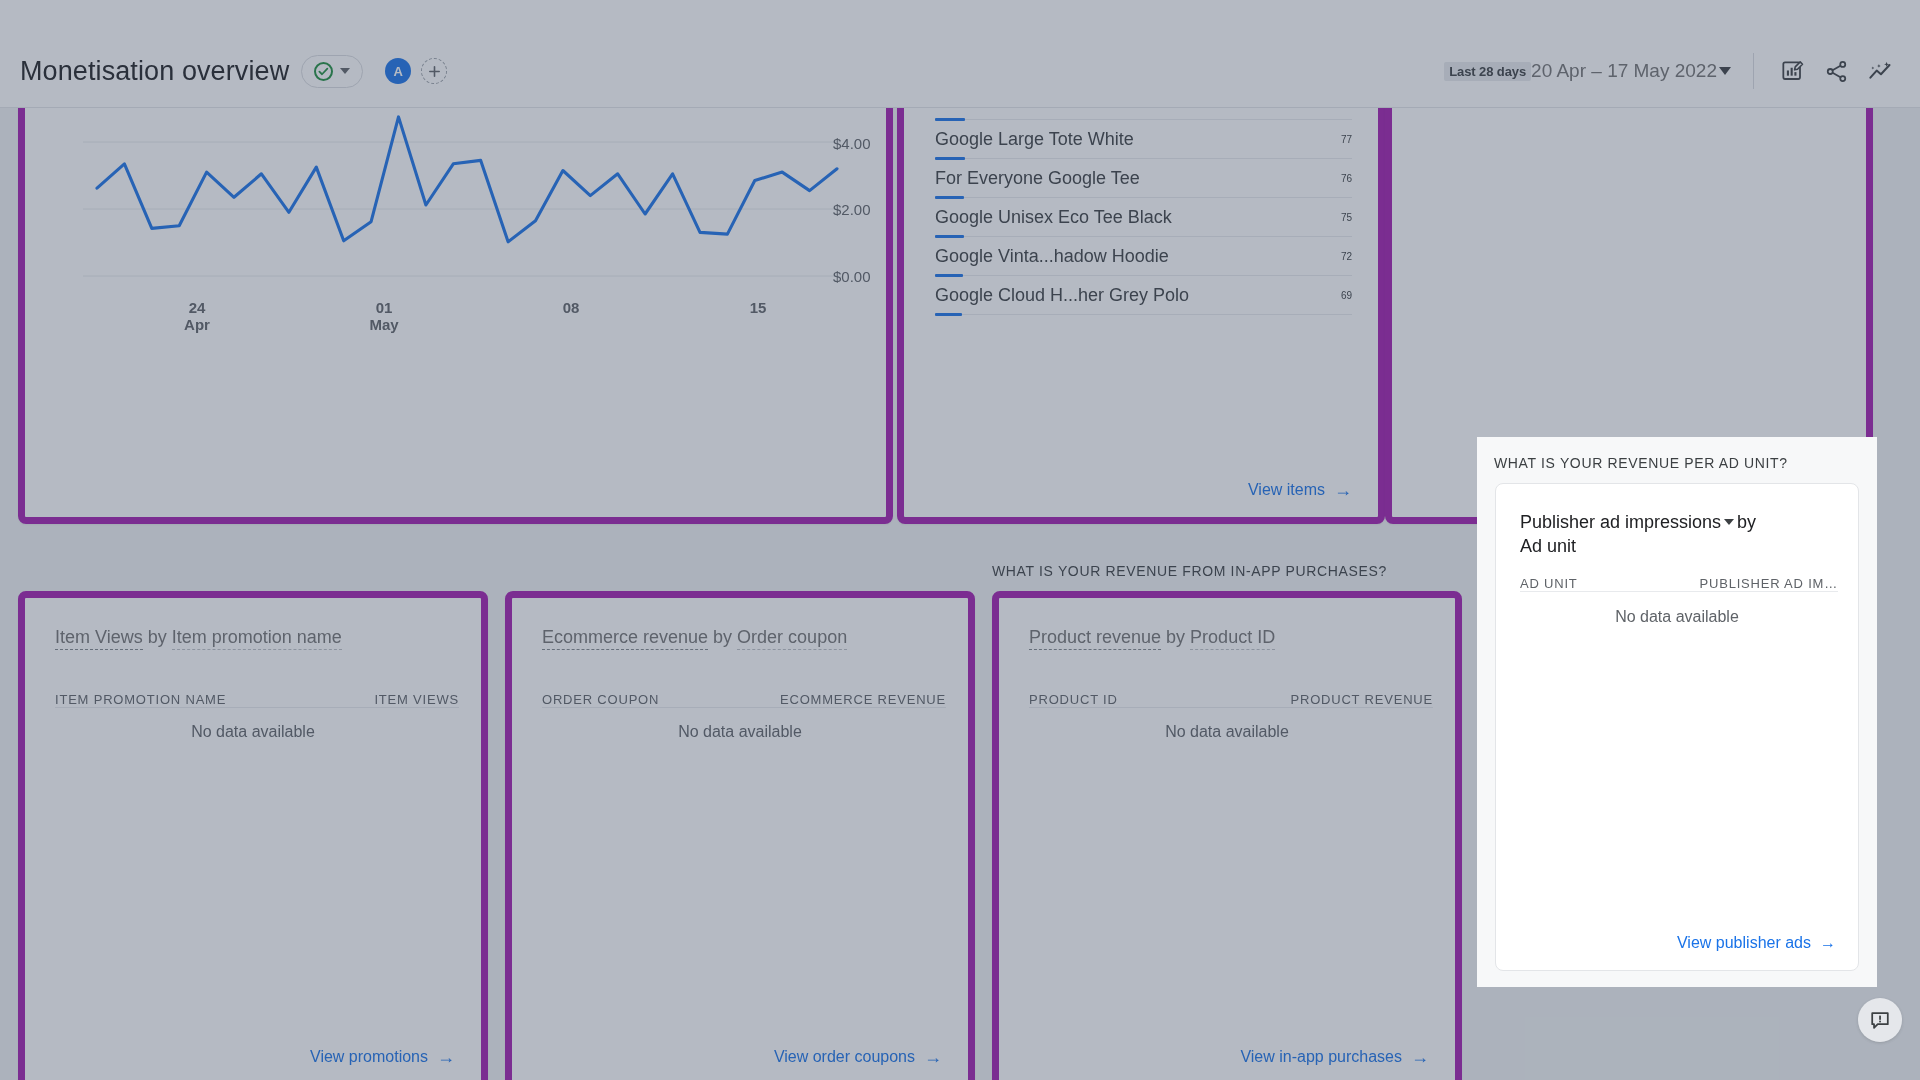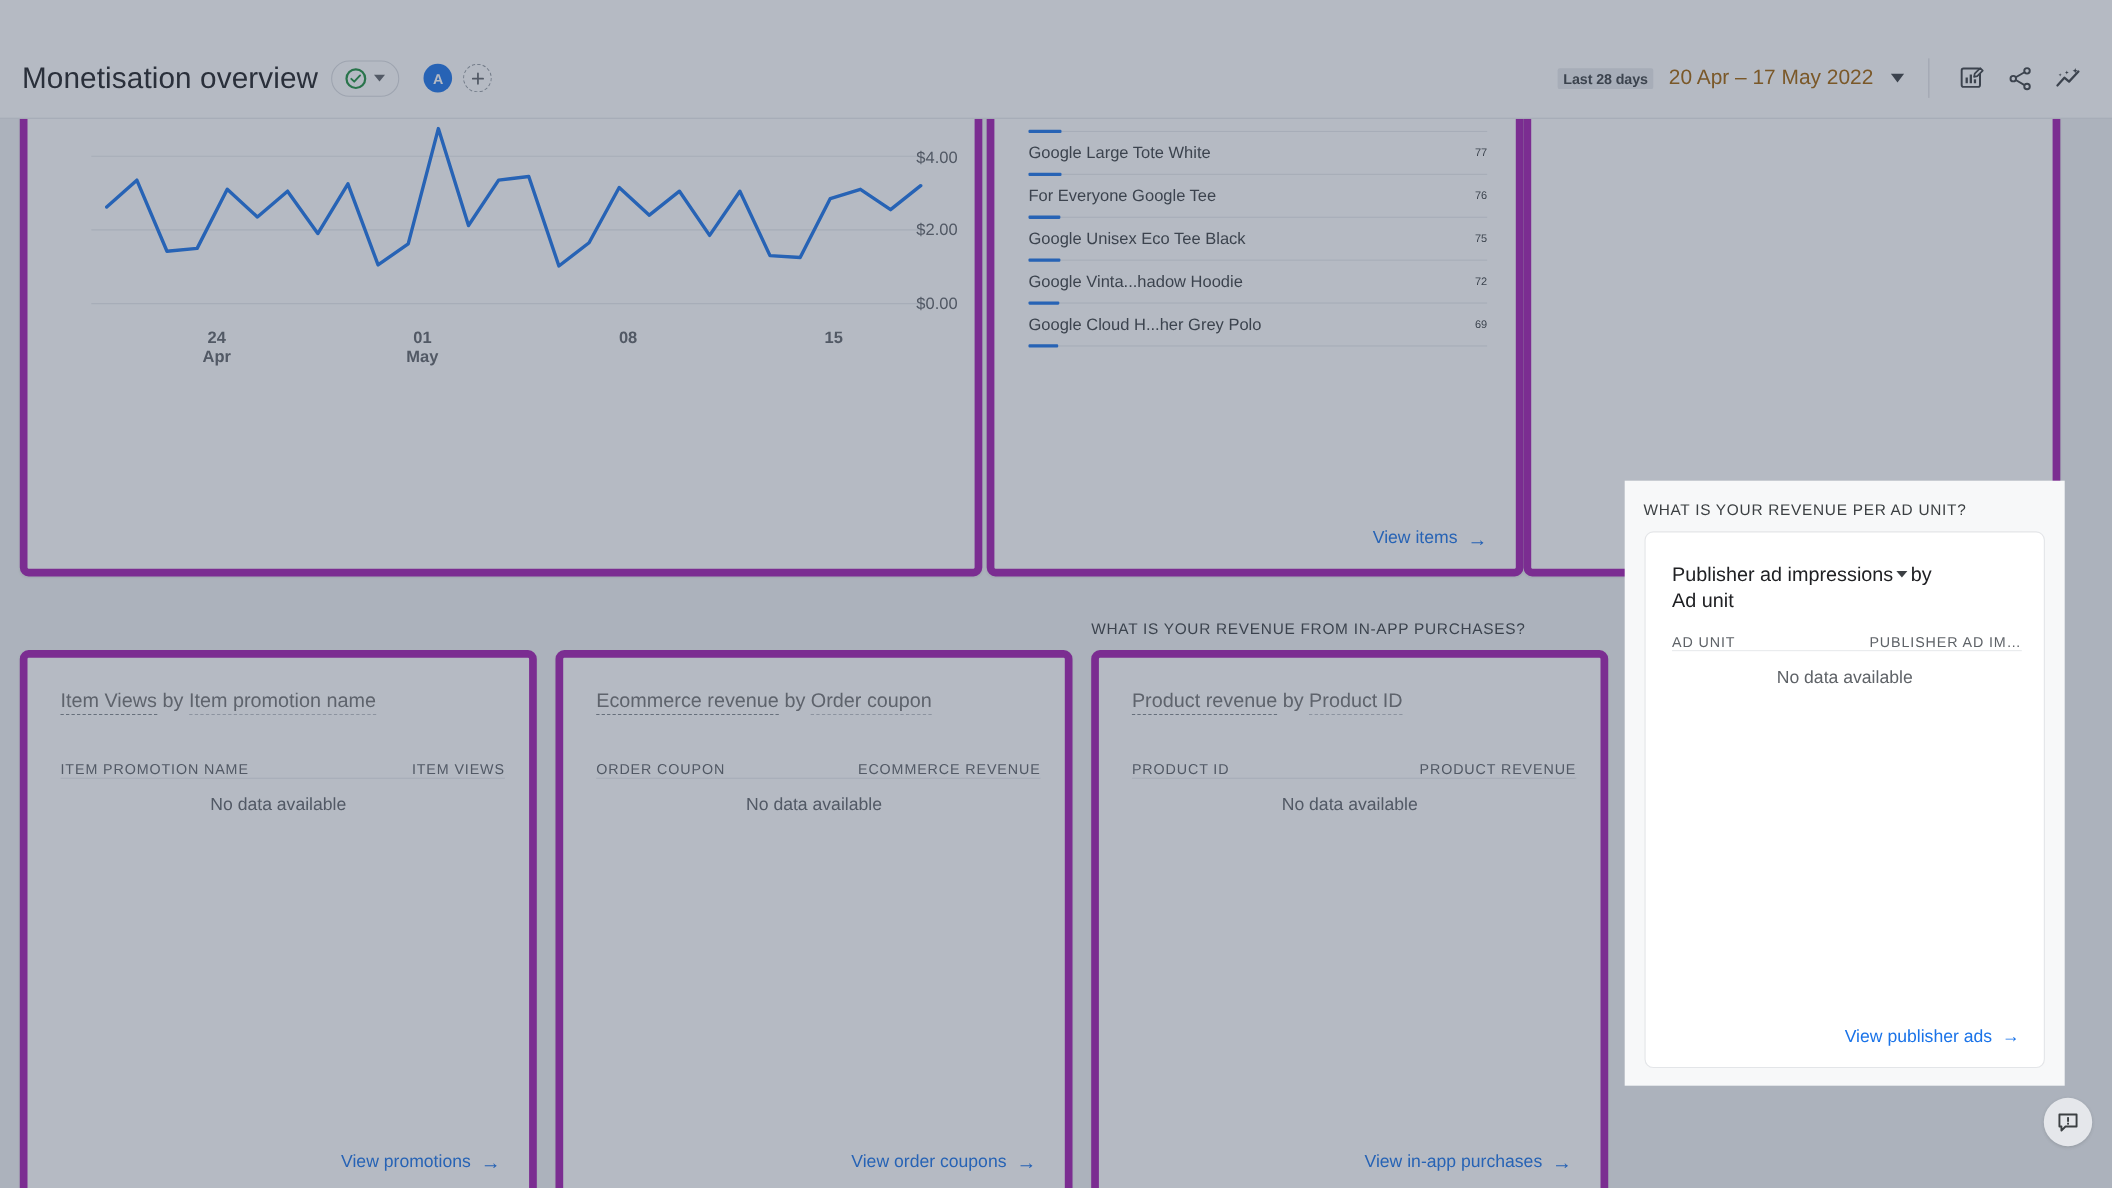--- a/index.html
+++ b/index.html
@@ -72,29 +72,29 @@
     width: 26px; height: 26px; border-radius: 50%;
     border: 1.6px dashed #9aa0a6;
     display: flex; align-items: center; justify-content: center;
     color: #5f6368; cursor: pointer;
   }
   .header-right {
     margin-left: auto; display: flex; align-items: center;
     padding-right: 18px; gap: 0;
   }
   #daterange-chip {
-    display: flex; align-items: center; gap: 14px; cursor: pointer;
+    display: flex; align-items: center; gap: 0; cursor: pointer;
   }
   .lastdays {
     font-size: 13px; font-weight: 700; color: #3c4043;
     background: #e8eaed; padding: 2px 5px; border-radius: 2px;
     letter-spacing: -0.1px;
   }
   .daterange-text {
-    font-size: 19px; color: #a16207; font-weight: 400; white-space: nowrap;
+    font-size: 19px; color: #737373; font-weight: 400; white-space: nowrap;
   }
   .caret-dn-lg {
     width: 0; height: 0; margin-left: 2px;
     border-left: 6px solid transparent;
     border-right: 6px solid transparent;
     border-top: 8px solid #3c4043;
   }
   .hdr-divider {
     width: 1px; height: 36px; background: #dadce0; margin: 0 16px 0 22px;
   }
@@ -135,21 +135,21 @@
   #items-body { position: absolute; left: 31px; right: 26px; top: 62px; }
   .item-row {
     position: relative; height: 39px;
     display: flex; align-items: center; justify-content: space-between;
     border-bottom: 1px solid #e8eaed;
   }
   .item-row .bar {
     position: absolute; left: 0; bottom: -2px;
     height: 3px; background: #1a73e8; border-radius: 1px;
   }
-  .item-name { font-size: 15px; color: #3c4043; }
+  .item-name { font-size: 18px; color: #3c4043; }
   .item-val  { font-size: 10px; color: #3c4043; }
   .item-row-partial {
     position: relative; height: 5px; border-bottom: 1px solid #e8eaed;
   }
   .item-row-partial .bar {
     position: absolute; left: 0; bottom: -2px; height: 3px;
     background: #1a73e8; border-radius: 1px; width: 30px;
   }
 
   

